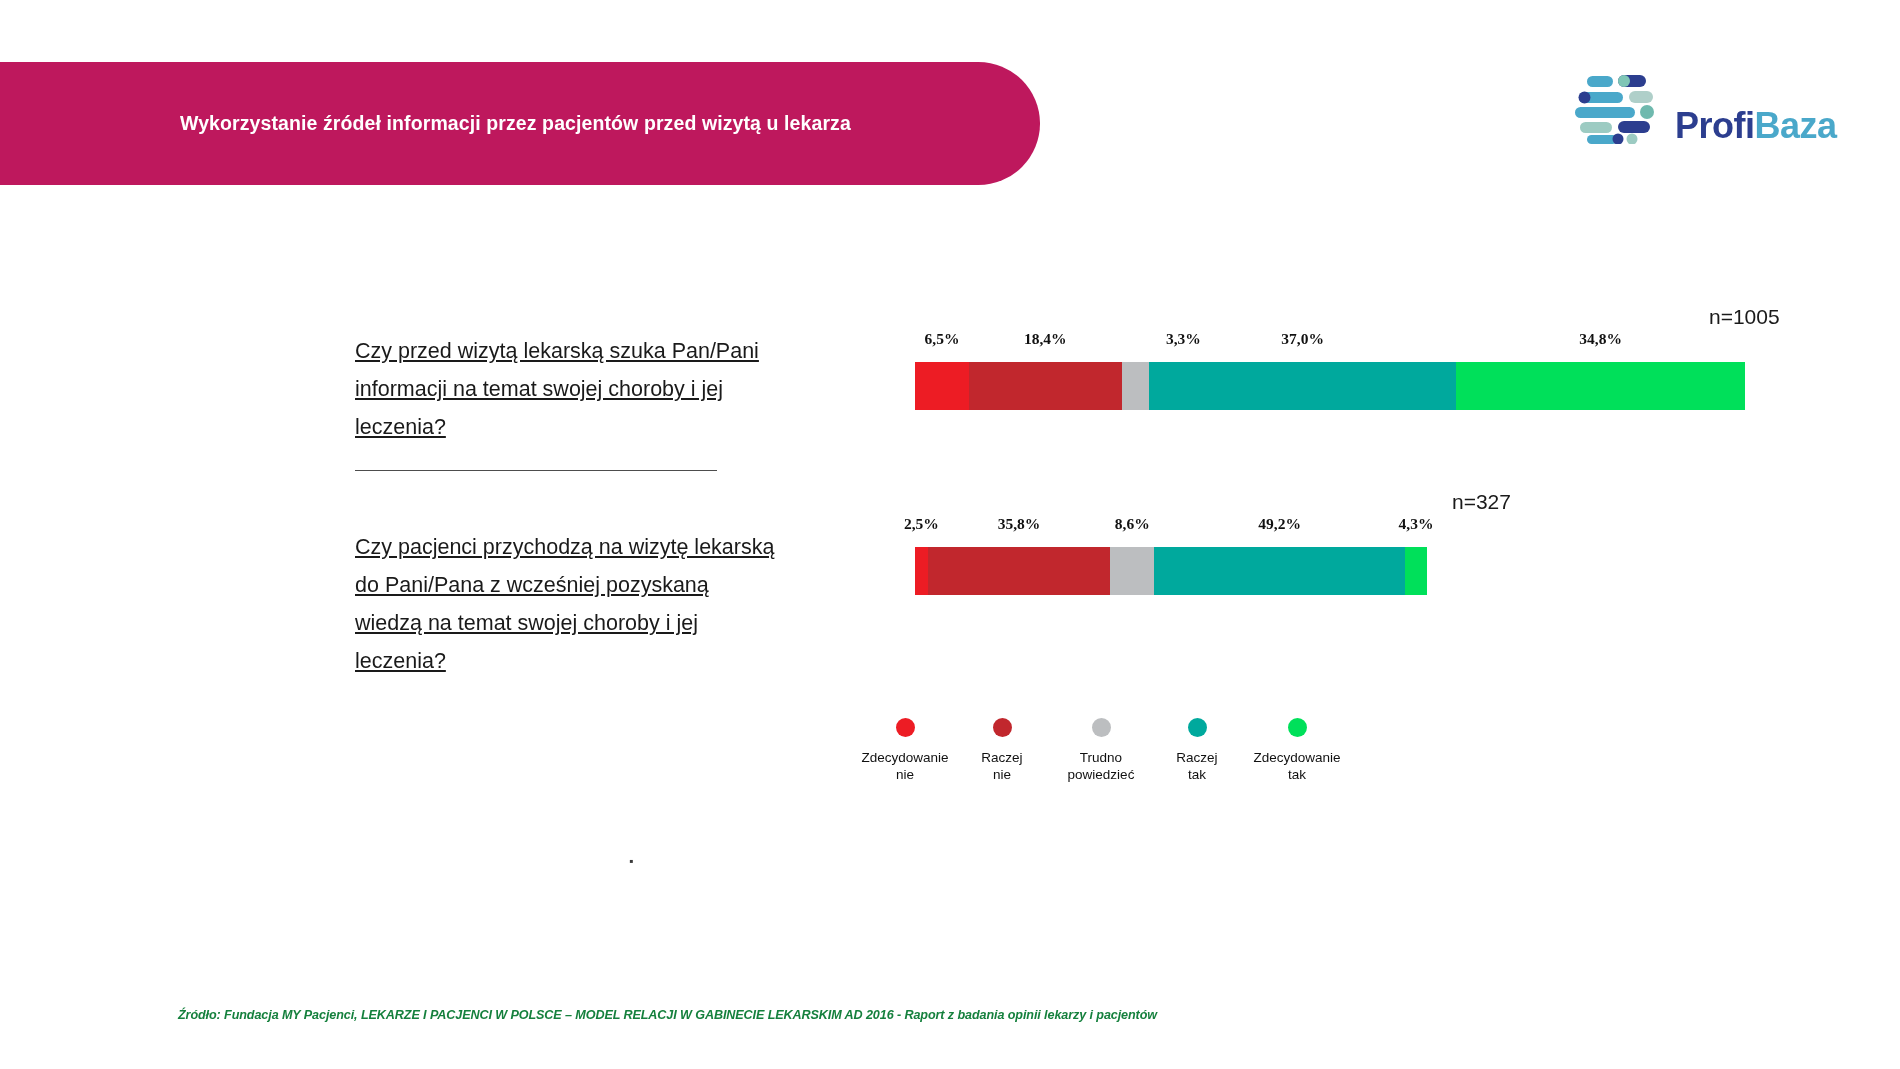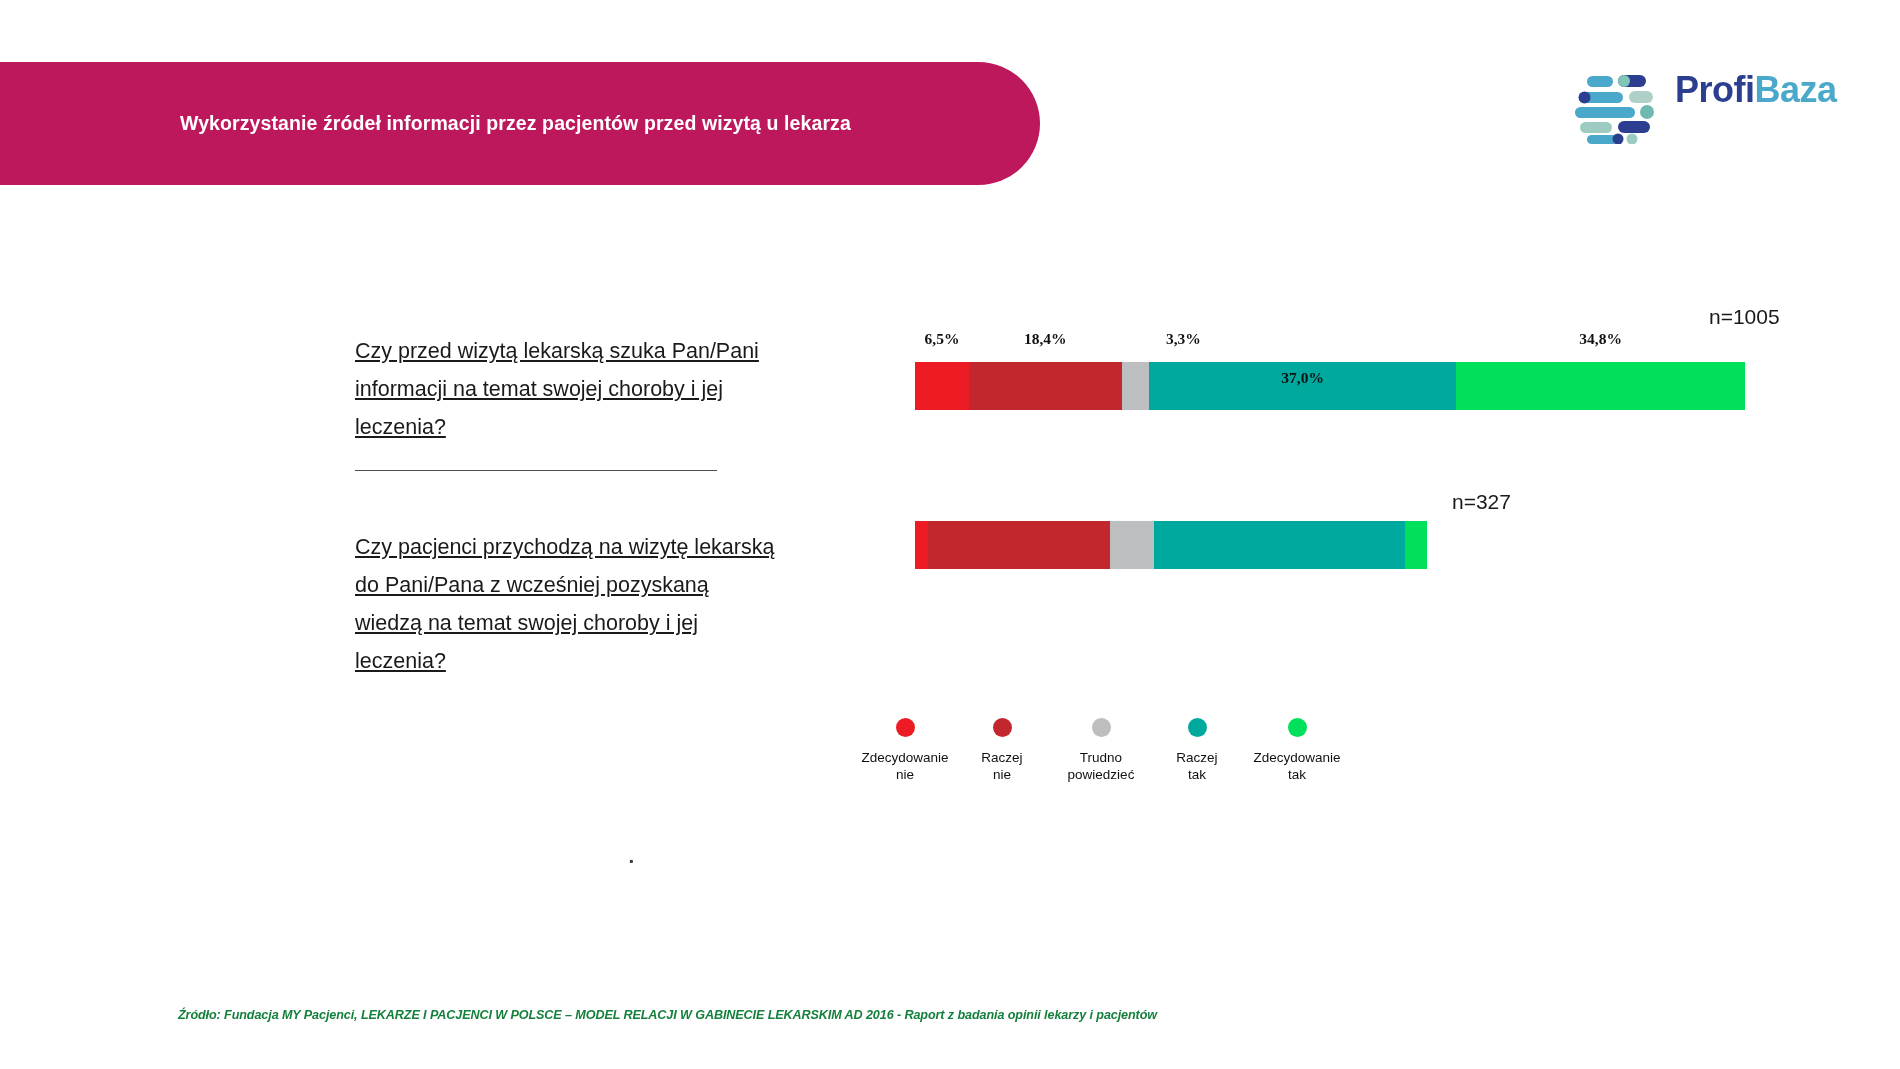--- a/index.html
+++ b/index.html
@@ -43,21 +43,21 @@
   }
 
   
   #logo {
     position: absolute;
     left: 1575px;
     top: 72px;
     width: 265px;
     height: 72px;
     display: flex;
-    align-items: flex-start;
+    align-items: flex-end;
   }
   #logo-mark {
     width: 86px;
     height: 72px;
     flex: 0 0 auto;
   }
   #logo-text {
     margin-left: 14px;
     font-size: 36px;
     font-weight: bold;
@@ -210,33 +210,40 @@
 <div class="question-text" id="question-2">Czy pacjenci przychodzą na wizytę lekarską do Pani/Pana z wcześniej pozyskaną wiedzą na temat swojej choroby i jej leczenia?</div>
 
 <div class="sample-label" id="sample-1">n=1005</div>
 <div class="sample-label" id="sample-2">n=327</div>
 
 <div class="chart-block" id="chart-1">
   <div class="bar-labels">
       <div class="bar-label" style="left: 3.25%;">6,5%</div>
       <div class="bar-label" style="left: 15.7%;">18,4%</div>
       <div class="bar-label" style="left: 26.55%; margin-left: 48px;">3,3%</div>
-      <div class="bar-label" style="left: 46.7%; margin-top: 39px;">37,0%</div>
+      <div class="bar-label" style="left: 46.7%;">37,0%</div>
       <div class="bar-label" style="left: 82.6%;">34,8%</div>
     </div>
   <div class="stacked-bar">
       <div class="bar-seg" style="width: 6.5%; background: rgb(237, 28, 36);"></div>
       <div class="bar-seg" style="width: 18.4%; background: rgb(193, 39, 45);"></div>
       <div class="bar-seg" style="width: 3.3%; background: rgb(188, 190, 192);"></div>
       <div class="bar-seg" style="width: 37%; background: rgb(0, 169, 157);"></div>
       <div class="bar-seg" style="width: 34.8%; background: rgb(0, 224, 90);"></div>
     </div>
 </div>
 
 <div class="chart-block" id="chart-2">
+  <div class="bar-labels">
+      <div class="bar-label" style="left: 1.24502%;">2,5%</div>
+      <div class="bar-label" style="left: 20.3187%;">35,8%</div>
+      <div class="bar-label" style="left: 42.4303%;">8,6%</div>
+      <div class="bar-label" style="left: 71.2151%;">49,2%</div>
+      <div class="bar-label" style="left: 97.8586%;">4,3%</div>
+    </div>
   <div class="stacked-bar">
       <div class="bar-seg" style="width: 2.49004%; background: rgb(237, 28, 36);"></div>
       <div class="bar-seg" style="width: 35.6574%; background: rgb(193, 39, 45);"></div>
       <div class="bar-seg" style="width: 8.56574%; background: rgb(188, 190, 192);"></div>
       <div class="bar-seg" style="width: 49.004%; background: rgb(0, 169, 157);"></div>
       <div class="bar-seg" style="width: 4.28287%; background: rgb(0, 224, 90);"></div>
     </div>
 </div>
 
 <div id="legend">

